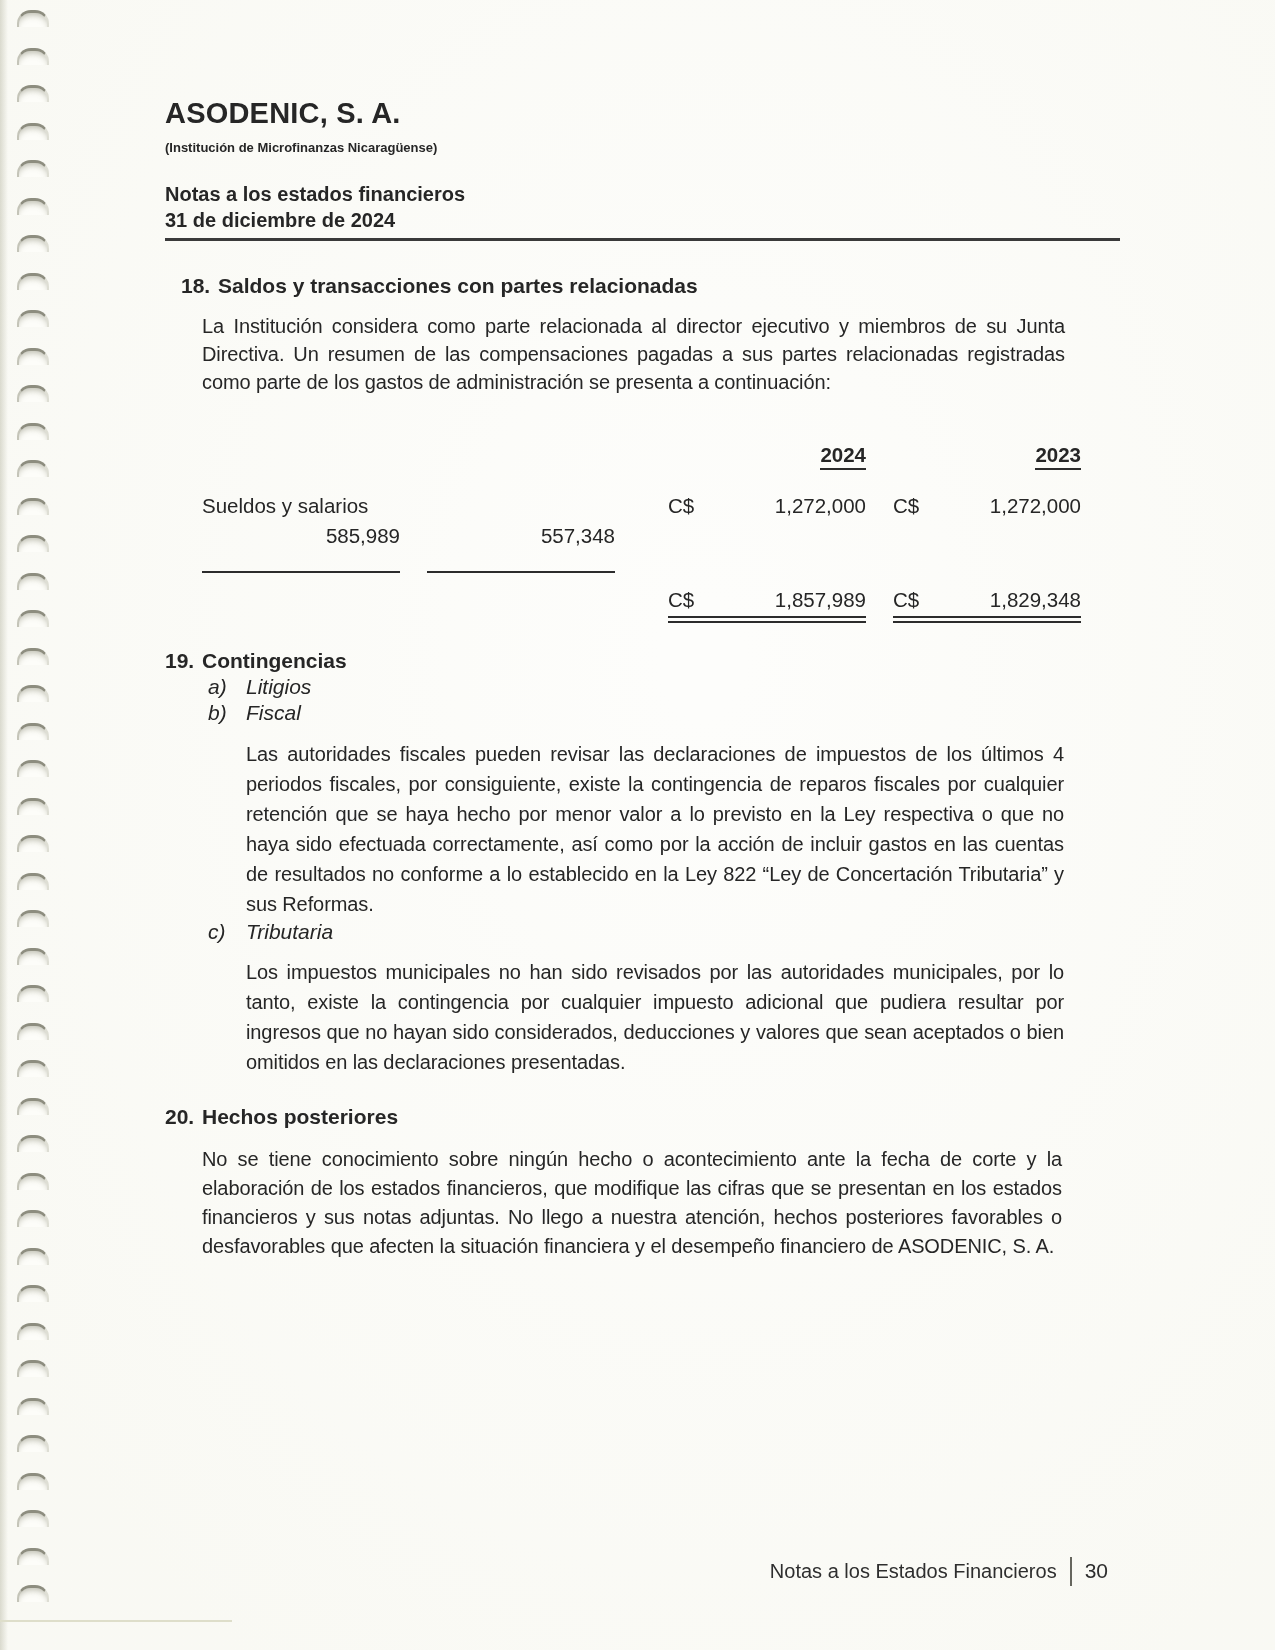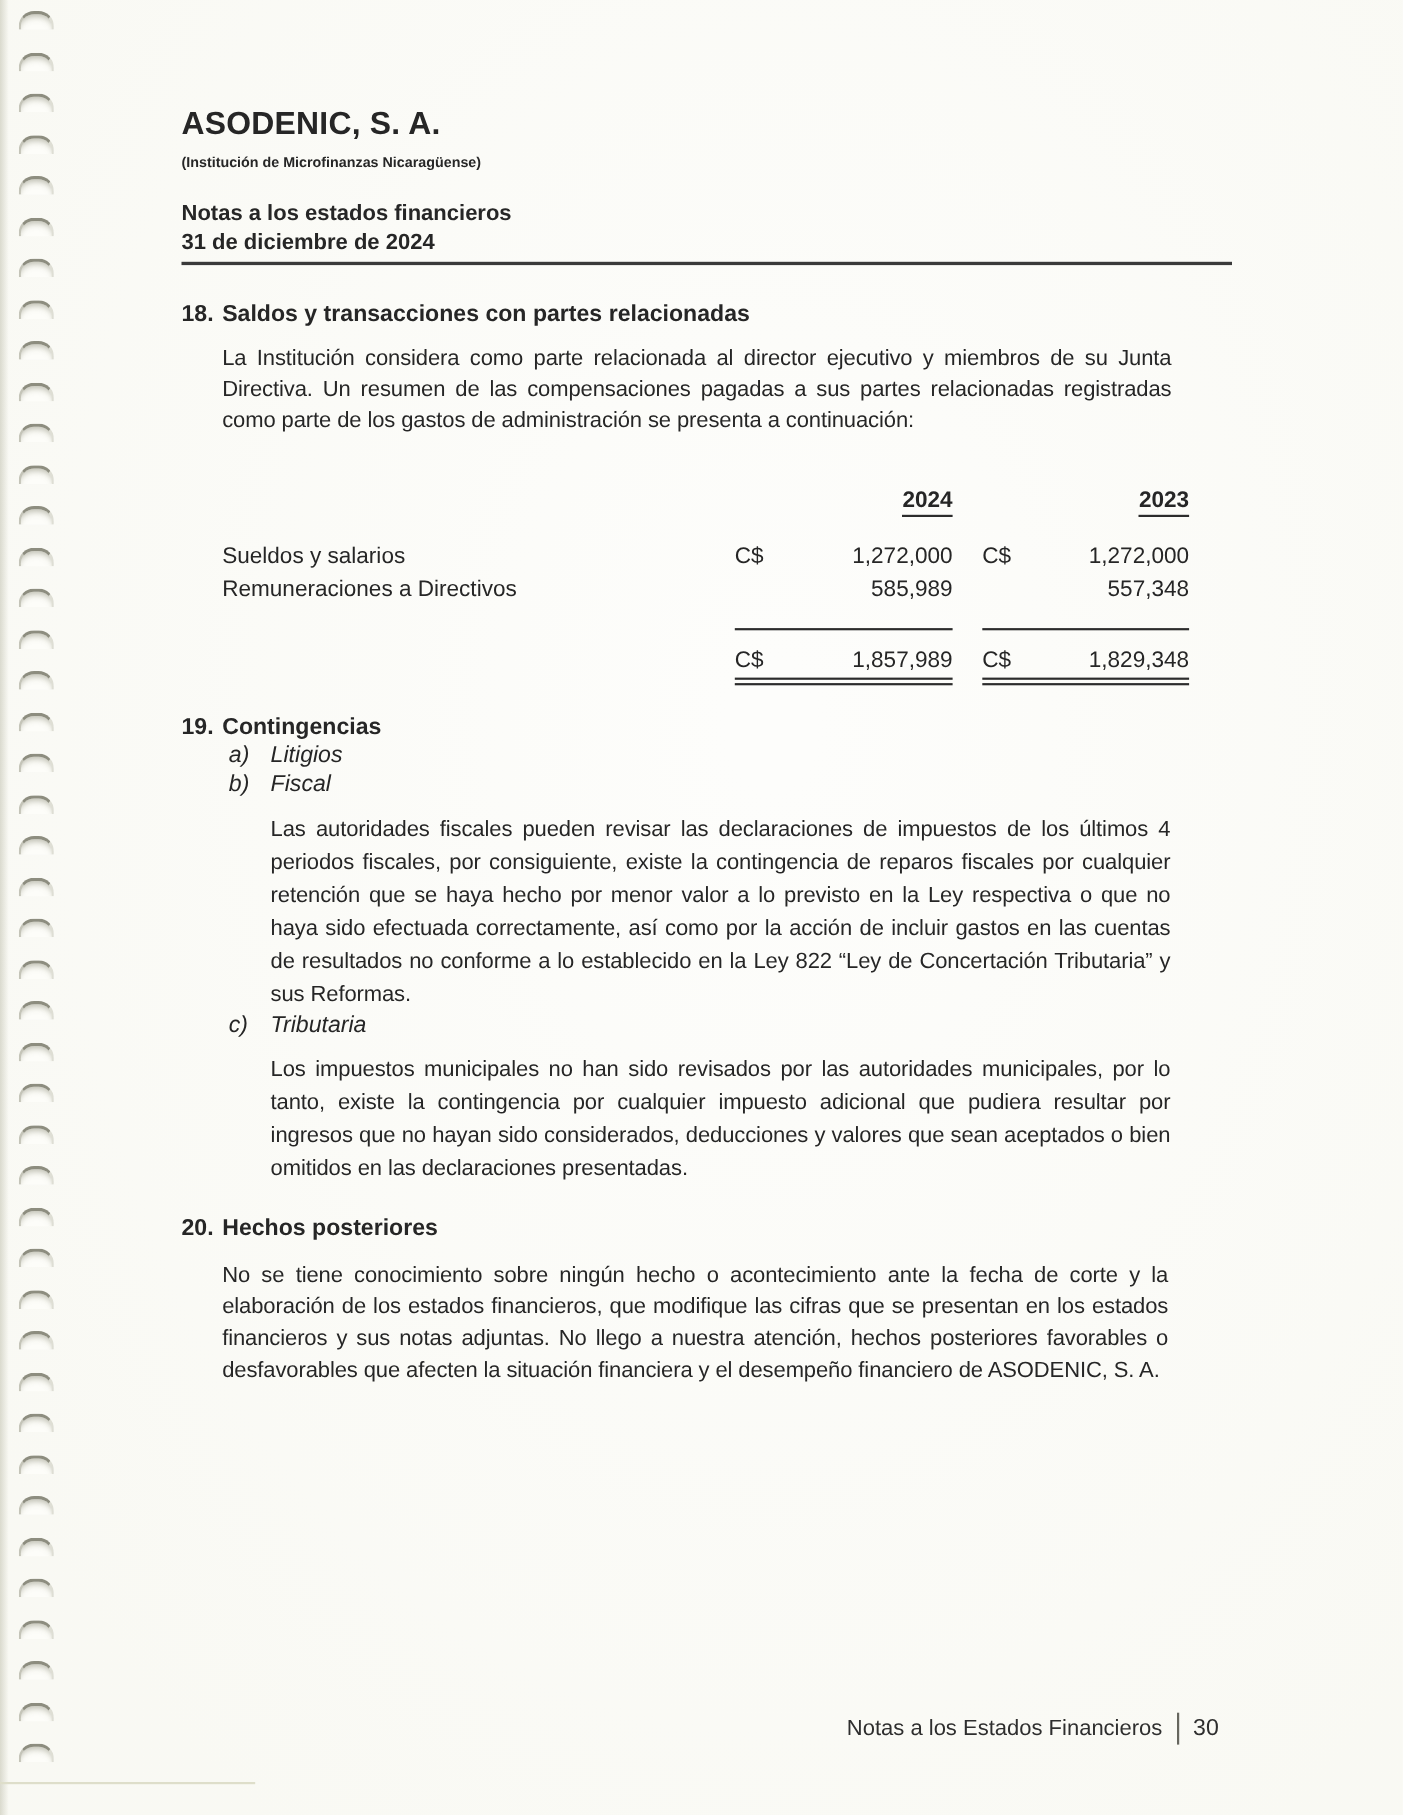--- a/index.html
+++ b/index.html
@@ -45,21 +45,21 @@
   }
   
   .company{font-size:29px;font-weight:bold;line-height:34px;letter-spacing:.2px;margin:0;}
   .subtitle{font-size:13px;font-weight:bold;line-height:22px;margin-top:7px;}
   .doc-title{font-size:20px;font-weight:bold;line-height:25px;margin-top:23px;}
   .doc-date{font-size:20px;font-weight:bold;line-height:25px;margin-top:1px;}
   .rule{margin:5px 0 0 0;border:none;height:3px;background:#3a3a3a;}
   
   .sec-head{display:flex;font-size:21px;font-weight:bold;line-height:27px;}
   .sec-head .sec-num{width:37px;flex:0 0 37px;}
-  .sec18-head{margin-top:31px;}
+  .sec18-head{margin-top:31px;margin-left:16px;}
   .sec19-head{margin-top:24px;}
   .sec20-head{margin-top:26px;}
   .para{
     margin:0;font-size:20px;line-height:28px;
     text-align:justify;letter-spacing:-0.1px;
   }
   .main-para{margin-left:37px;width:863px;margin-top:13px;}
   .p20{width:860px;line-height:29px;margin-top:15px;}
   .subsec .sub-head{
     display:flex;margin-left:43px;margin-top:0;
@@ -182,21 +182,20 @@
             <span>C$</span>
             <span>1,272,000</span>
           </span>
           <span class="t-gap"></span>
           <span class="t-c2">
             <span>C$</span>
             <span>1,272,000</span>
           </span>
         </div>
         <div class="t-row t-r2">
-          <span class="t-label">Remuneraciones a Directivos</span>
           <span class="t-c1">
             <span>585,989</span>
           </span>
           <span class="t-gap"></span>
           <span class="t-c2">
             <span>557,348</span>
           </span>
         </div>
         <div class="t-row t-total">
           <span class="t-label"></span>

